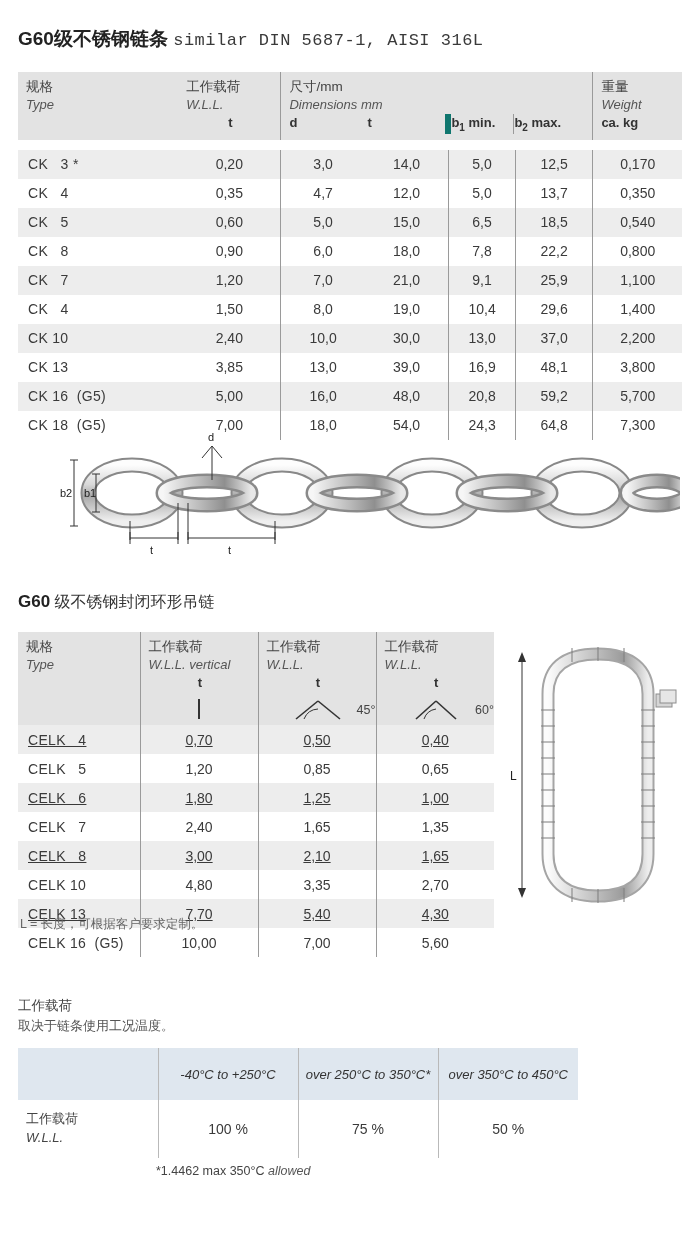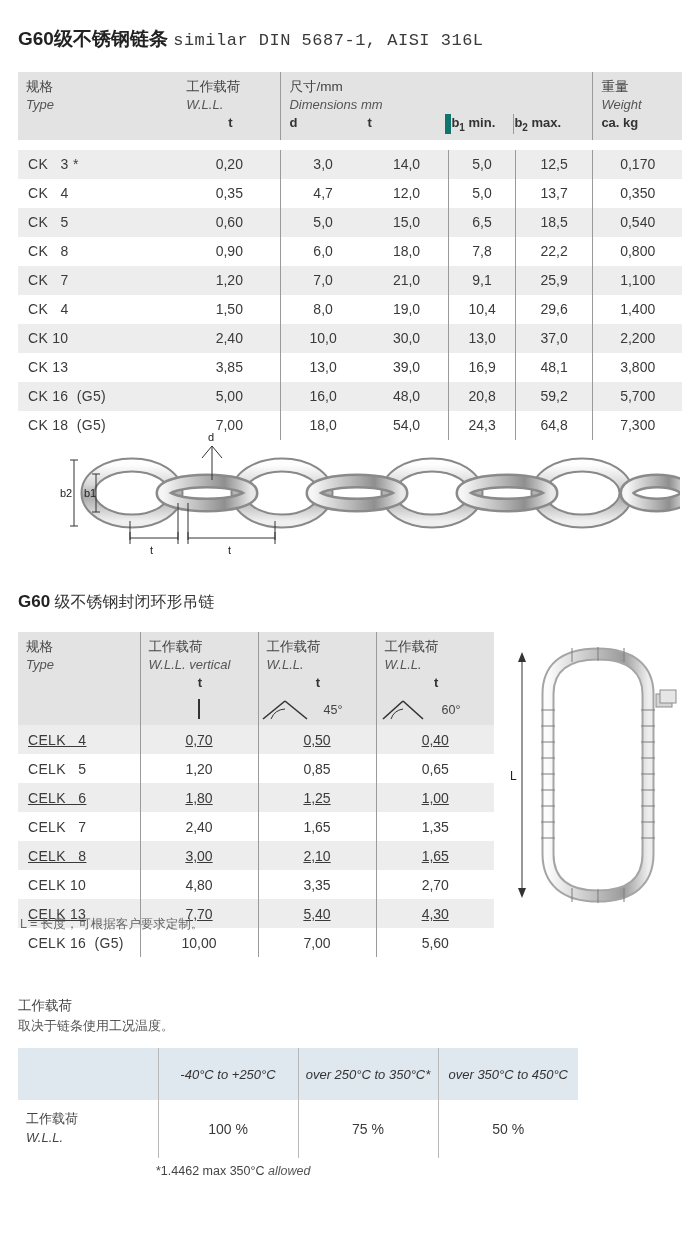--- a/index.html
+++ b/index.html
@@ -153,21 +153,21 @@
   .anglecell {
     background: #e3e3e3;
     height: 30px;
     text-align: center;
     vertical-align: middle;
     padding: 0;
   }
   .anglewrap {
     display: flex;
     align-items: center;
-    justify-content: flex-start;
+    justify-content: flex-end;
     gap: 13px;
   }
   .angletxt { font-size: 12.5px; color: #444; }
 
   .note-l {
     position: absolute;
     left: 20px;
     top: 916px;
     font-size: 12.5px;
     color: #666;

